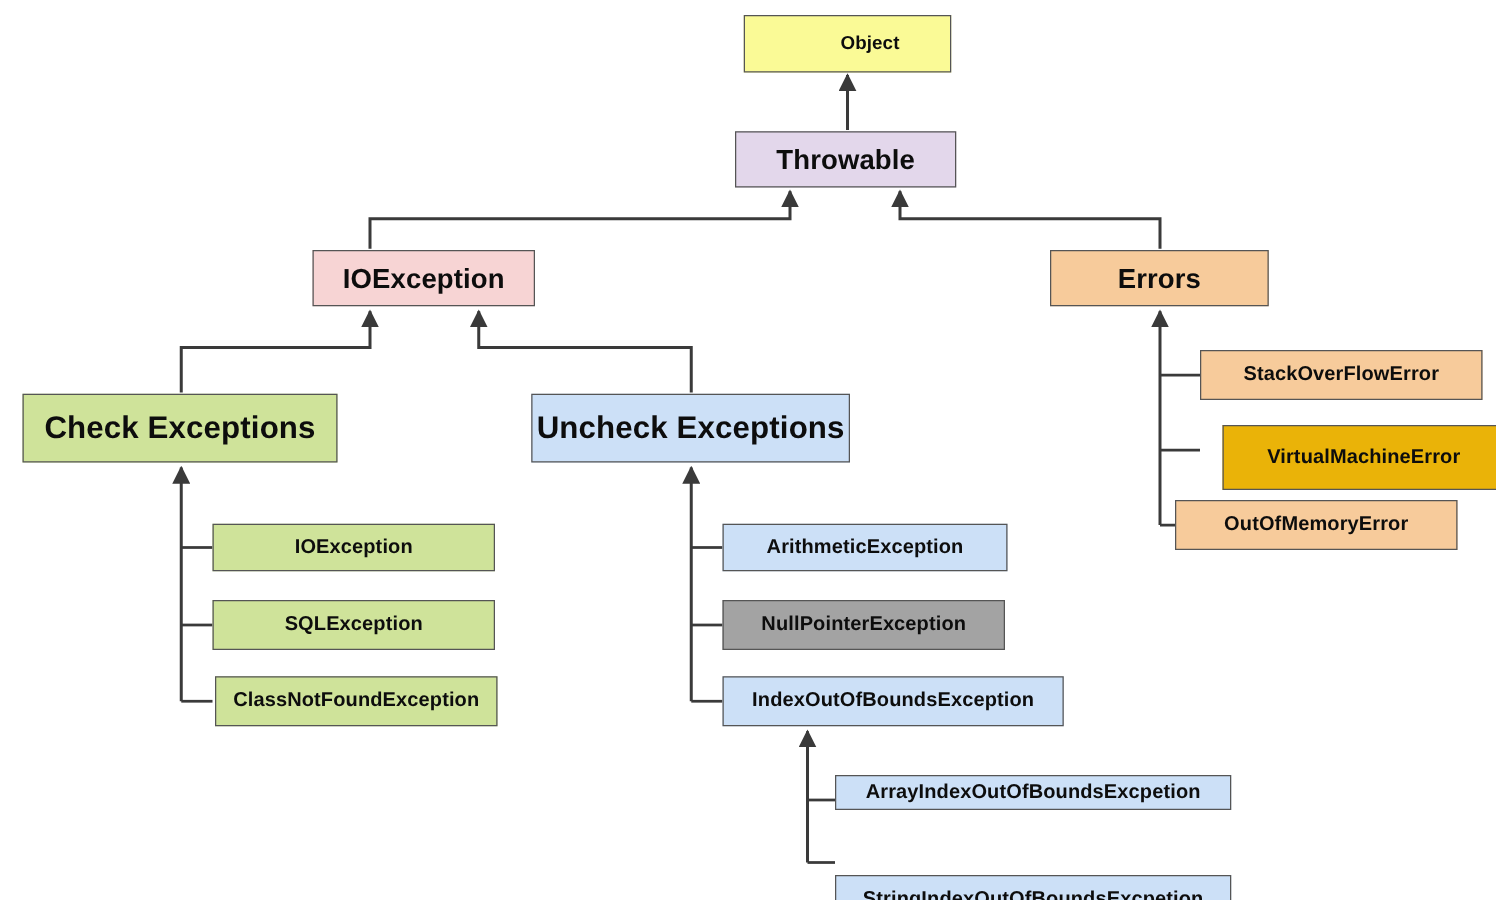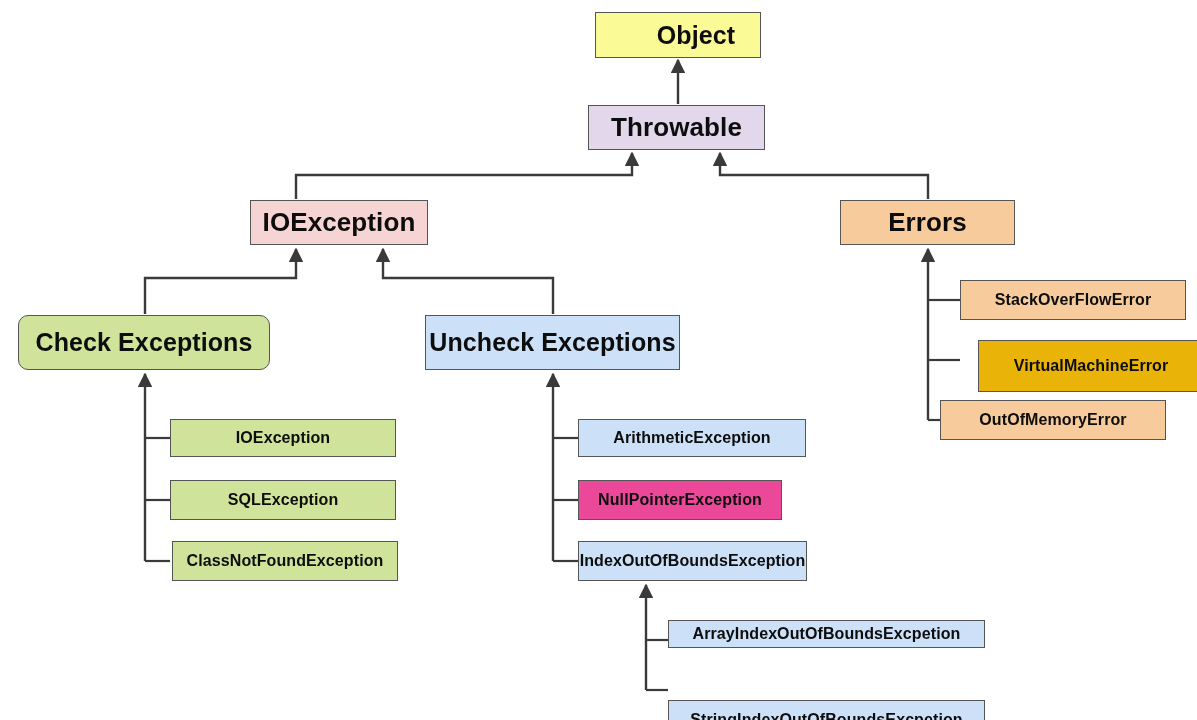--- a/index.html
+++ b/index.html
@@ -31,22 +31,22 @@
     align-items: center;
     justify-content: center;
     color: #0d0d0d;
     font-weight: bold;
     letter-spacing: 0.1px;
     text-align: center;
     line-height: 1.05;
     white-space: nowrap;
     z-index: 2;
   }
-  .t-root   { font-size: 25px; padding-left: 36px; }
-  .t-branch { font-size: 26px; }
+  .t-root   { font-size: 15px; padding-left: 36px; }
+  .t-branch { font-size: 22px; }
   .t-group  { font-size: 25px; }
   .t-leaf   { font-size: 16px; }
 </style>
 </head>
 <body>
 
 <div id="canvas">
 
   <svg id="wires" viewBox="0 0 1197 720" xmlns="http://www.w3.org/2000/svg">
     <defs>
@@ -78,30 +78,30 @@
       <path d="M 928 360 L 960 360"></path>
       <path d="M 928 420 L 960 420"></path>
     </g>
   </svg>
 
   <div class="node t-root" style="left: 595px; top: 12px; width: 166px; height: 46px; background: rgb(250, 250, 150); border-color: rgb(85, 85, 85);">Object</div>
   <div class="node t-branch" style="left: 588px; top: 105px; width: 177px; height: 45px; background: rgb(227, 215, 235); border-color: rgb(85, 85, 85);">Throwable</div>
   <div class="node t-branch" style="left: 250px; top: 200px; width: 178px; height: 45px; background: rgb(247, 212, 212); border-color: rgb(85, 85, 85);">IOException</div>
   <div class="node t-branch" style="left: 840px; top: 200px; width: 175px; height: 45px; background: rgb(247, 203, 155); border-color: rgb(85, 85, 85);">Errors</div>
 
-  <div class="node t-group" style="left: 18px; top: 315px; width: 252px; height: 55px; background: rgb(207, 227, 154); border-color: rgb(85, 85, 85); border-radius: 10px;">Check Exceptions</div>
+  <div class="node t-group" style="left: 18px; top: 315px; width: 252px; height: 55px; background: rgb(207, 227, 154); border-color: rgb(85, 85, 85);">Check Exceptions</div>
   <div class="node t-group" style="left: 425px; top: 315px; width: 255px; height: 55px; background: rgb(204, 224, 247); border-color: rgb(85, 85, 85);">Uncheck Exceptions</div>
 
   <div class="node t-leaf" style="left: 170px; top: 419px; width: 226px; height: 38px; background: rgb(207, 227, 154); border-color: rgb(85, 85, 85);">IOException</div>
   <div class="node t-leaf" style="left: 170px; top: 480px; width: 226px; height: 40px; background: rgb(207, 227, 154); border-color: rgb(85, 85, 85);">SQLException</div>
   <div class="node t-leaf" style="left: 172px; top: 541px; width: 226px; height: 40px; background: rgb(207, 227, 154); border-color: rgb(85, 85, 85);">ClassNotFoundException</div>
 
   <div class="node t-leaf" style="left: 578px; top: 419px; width: 228px; height: 38px; background: rgb(204, 224, 247); border-color: rgb(85, 85, 85);">ArithmeticException</div>
-  <div class="node t-leaf" style="left: 578px; top: 480px; width: 204px; height: 40px; background: #ec4899; border-color: rgb(85, 85, 85);">NullPointerException</div>
-  <div class="node t-leaf" style="left: 578px; top: 541px; width: 229px; height: 40px; background: rgb(204, 224, 247); border-color: rgb(85, 85, 85);">IndexOutOfBoundsException</div>
+  <div class="node t-leaf" style="left: 578px; top: 480px; width: 226px; height: 40px; background: #a3a3a3; border-color: rgb(85, 85, 85);">NullPointerException</div>
+  <div class="node t-leaf" style="left: 578px; top: 541px; width: 273px; height: 40px; background: rgb(204, 224, 247); border-color: rgb(85, 85, 85);">IndexOutOfBoundsException</div>
   <div class="node t-leaf" style="left: 668px; top: 620px; width: 317px; height: 28px; background: rgb(204, 224, 247); border-color: rgb(85, 85, 85);">ArrayIndexOutOfBoundsExcpetion</div>
   <div class="node t-leaf" style="left: 668px; top: 700px; width: 317px; height: 40px; background: rgb(204, 224, 247); border-color: rgb(85, 85, 85);">StringIndexOutOfBoundsExcpetion</div>
 
   <div class="node t-leaf" style="left: 960px; top: 280px; width: 226px; height: 40px; background: rgb(247, 203, 155); border-color: rgb(85, 85, 85); text-align: right;">StackOverFlowError</div>
   <div class="node t-leaf" style="left: 960px; top: 340px; width: 226px; height: 52px; background: #eab308; border-color: rgb(85, 85, 85); margin-left: 18px;">VirtualMachineError</div>
   <div class="node t-leaf" style="left: 940px; top: 400px; width: 226px; height: 40px; background: rgb(247, 203, 155); border-color: rgb(85, 85, 85);">OutOfMemoryError</div>
 
 </div>
 
 </body></html>

